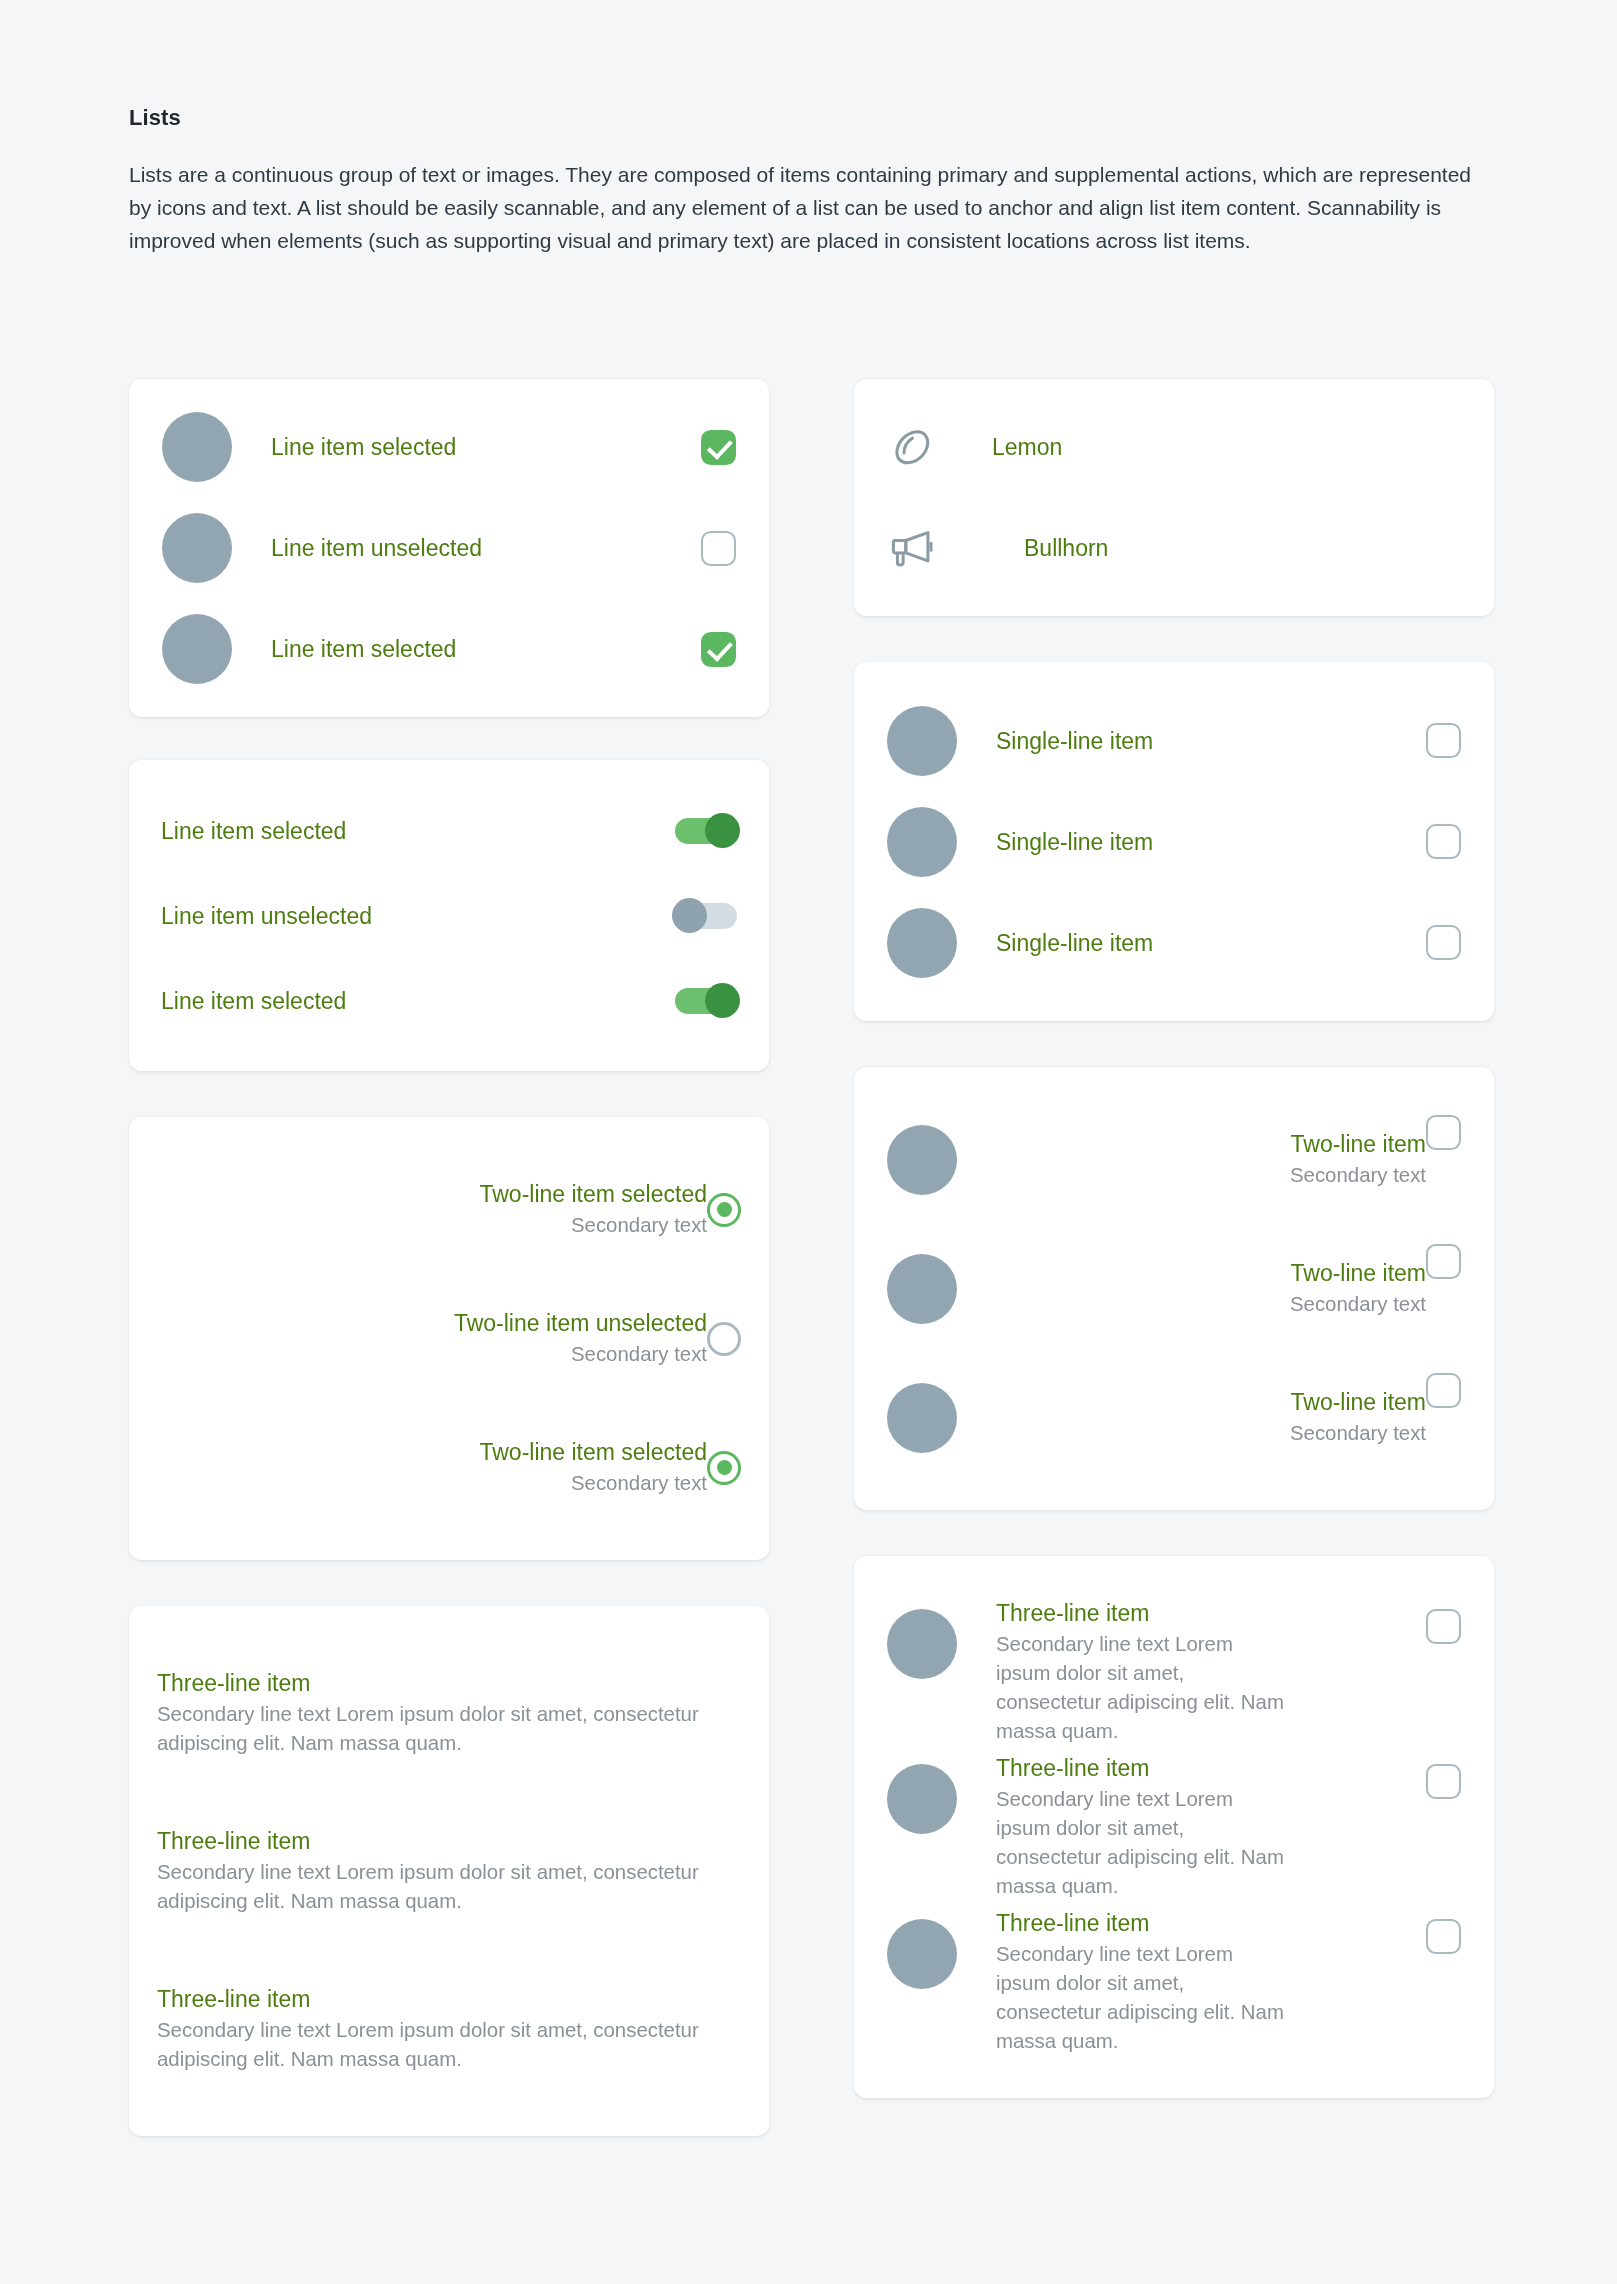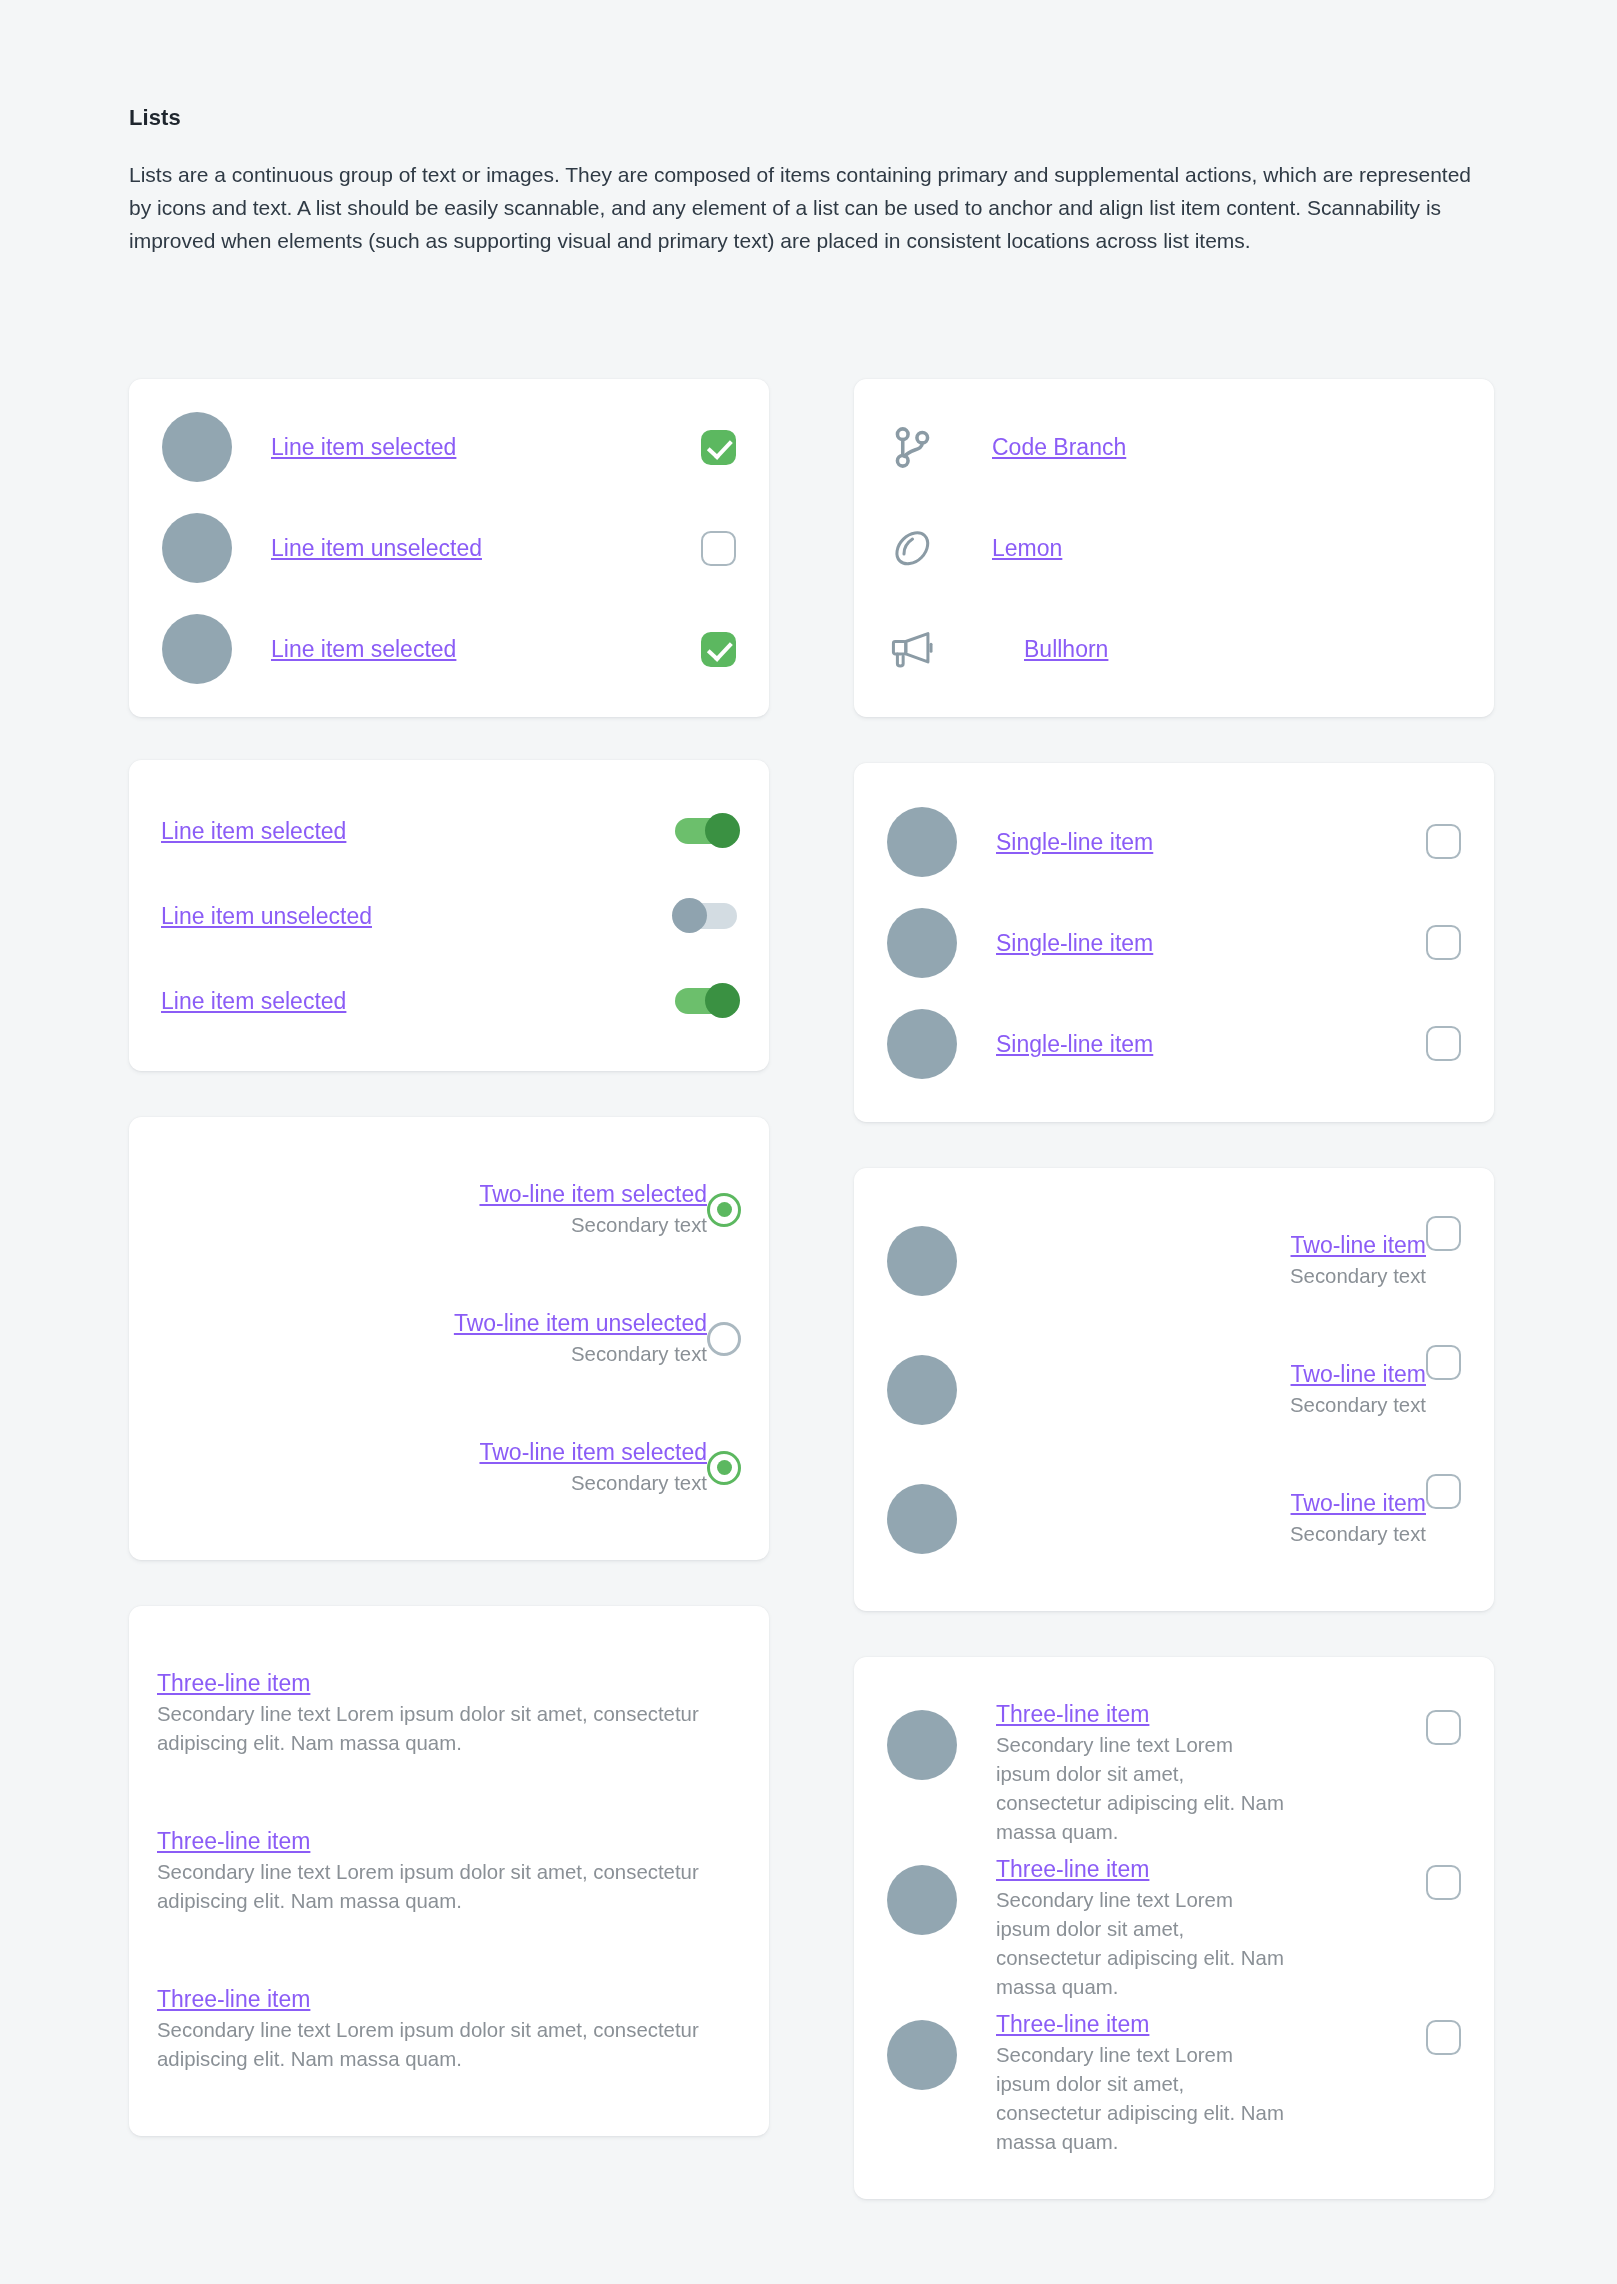--- a/index.html
+++ b/index.html
@@ -83,23 +83,22 @@
     display: flex;
     align-items: center;
     justify-content: center;
     color: #8b9ba5;
   }
   .row-icon svg { display: block; }
 
   .texts { flex: 1 1 auto; min-width: 0; }
   .primary {
     font-size: 23px;
-    color: #8b5cf6;
+    color: #4d7c0f;
     line-height: 30px;
-    text-decoration: underline;
   }
   .secondary {
     font-size: 20.4px;
     color: #8a9096;
     line-height: 29px;
     margin-top: 2px;
   }
 
   .spacer { flex: 1 1 auto; }
 
@@ -319,34 +318,20 @@
         </div>
       </div>
 
     </div>
 
     <div class="col">
 
       <div class="card card-pad-sm">
         <div class="list rows-tall">
 
-          <div class="row">
-            <span class="row-icon">
-              <svg width="39" height="43" viewBox="0 0 44 48" fill="none" stroke="currentColor" stroke-width="4" stroke-linecap="round" stroke-linejoin="round">
-                <circle cx="11" cy="9" r="6"></circle>
-                <circle cx="11" cy="39" r="6"></circle>
-                <circle cx="33" cy="13" r="6"></circle>
-                <path d="M11 15 L11 33"></path>
-                <path d="M33 19 C33 28, 20 25, 13 34"></path>
-              </svg>
-            </span>
-            <div class="texts" style="margin-left:55px">
-              <div class="primary">Code Branch</div>
-            </div>
-          </div>
 
           <div class="row">
             <span class="row-icon">
               <svg width="43" height="43" viewBox="0 0 48 48" fill="none" stroke="currentColor" stroke-width="3.4" stroke-linecap="round" stroke-linejoin="round">
                 <path d="M37.5 9.5 C43 15 42 26 34 34 C26 42 15 43 9.8 37.8 C4.5 32.5 5.8 21.5 13.8 13.5 C21.8 5.5 32.5 4.5 37.5 9.5 Z"></path>
                 <path d="M14.5 30 C14.5 24 18 17.5 24 13.5"></path>
               </svg>
             </span>
             <div class="texts" style="margin-left:55px">
               <div class="primary">Lemon</div>

